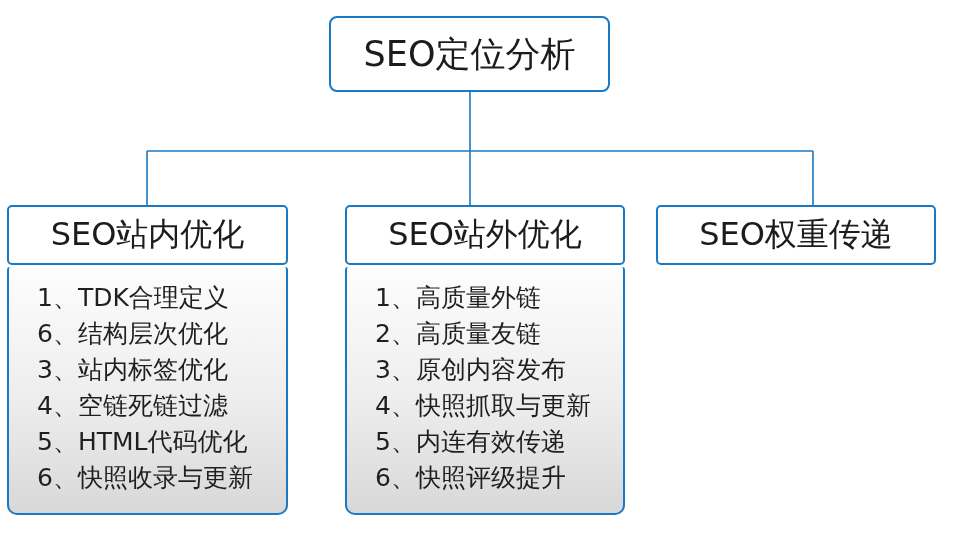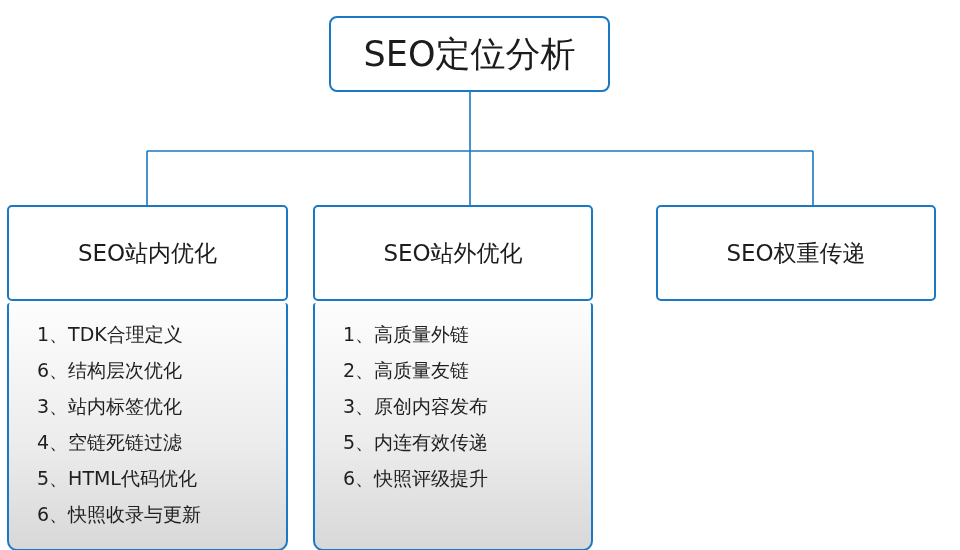--- a/index.html
+++ b/index.html
@@ -33,47 +33,47 @@
   }
   .root-node {
     left: 329px; top: 16px;
     width: 281px; height: 76px;
     border-radius: 8px;
     font-size: 35px;
     z-index: 2;
   }
   .branch-header {
     border-radius: 5px;
-    width: 100%; height: 96px;
-    font-size: 23px;
+    width: 100%; height: 60px;
+    font-size: 32px;
     position: relative;
     z-index: 2;
     justify-content: center;
   }
   .branch {
     position: absolute;
     top: 205px;
   }
   .branch-1 { left: 7px;   width: 281px; }
-  .branch-2 { left: 313px; width: 280px; }
+  .branch-2 { left: 345px; width: 280px; }
   .branch-3 { left: 656px; width: 280px; }
   .branch-list {
     box-sizing: border-box;
     margin-top: 2px;
     width: 100%;
     height: 248px;
     border: 2px solid #1b79c3;
     border-top: none;
     border-radius: 3px 3px 10px 10px;
     background: linear-gradient(to bottom, #fdfdfe 0%, #ededee 55%, #d8d8d8 100%);
     padding: 13px 10px 0 28px;
     color: #1f1f1f;
   }
   .list-item {
-    font-size: 19px;
+    font-size: 25px;
     line-height: 36px;
     white-space: nowrap;
   }
 </style>
 </head>
 <body>
 
 <div class="stage">
 
   <svg class="connectors" viewBox="0 0 960 550" xmlns="http://www.w3.org/2000/svg" aria-hidden="true">
@@ -99,20 +99,21 @@
   </div>
 
   <div class="branch branch-2">
     <div class="node branch-header">
       <span>SEO站外优化</span>
     </div>
     <div class="branch-list">
       <div class="list-item">1、高质量外链</div>
       <div class="list-item">2、高质量友链</div>
       <div class="list-item">3、原创内容发布</div>
+      <div class="list-item">4、快照抓取与更新</div>
       <div class="list-item">5、内连有效传递</div>
       <div class="list-item">6、快照评级提升</div>
     </div>
   </div>
 
   <div class="branch branch-3">
     <div class="node branch-header">
       <span>SEO权重传递</span>
     </div>
   </div>

